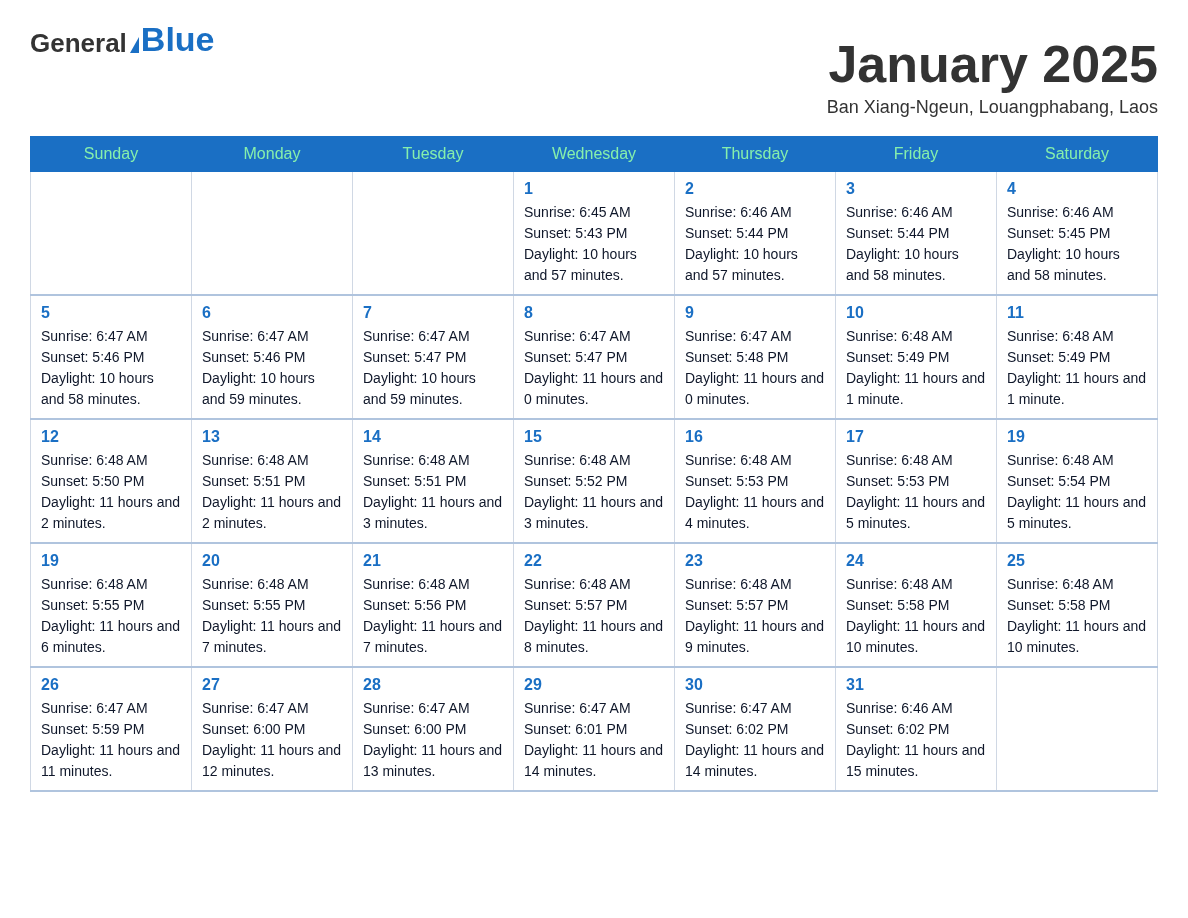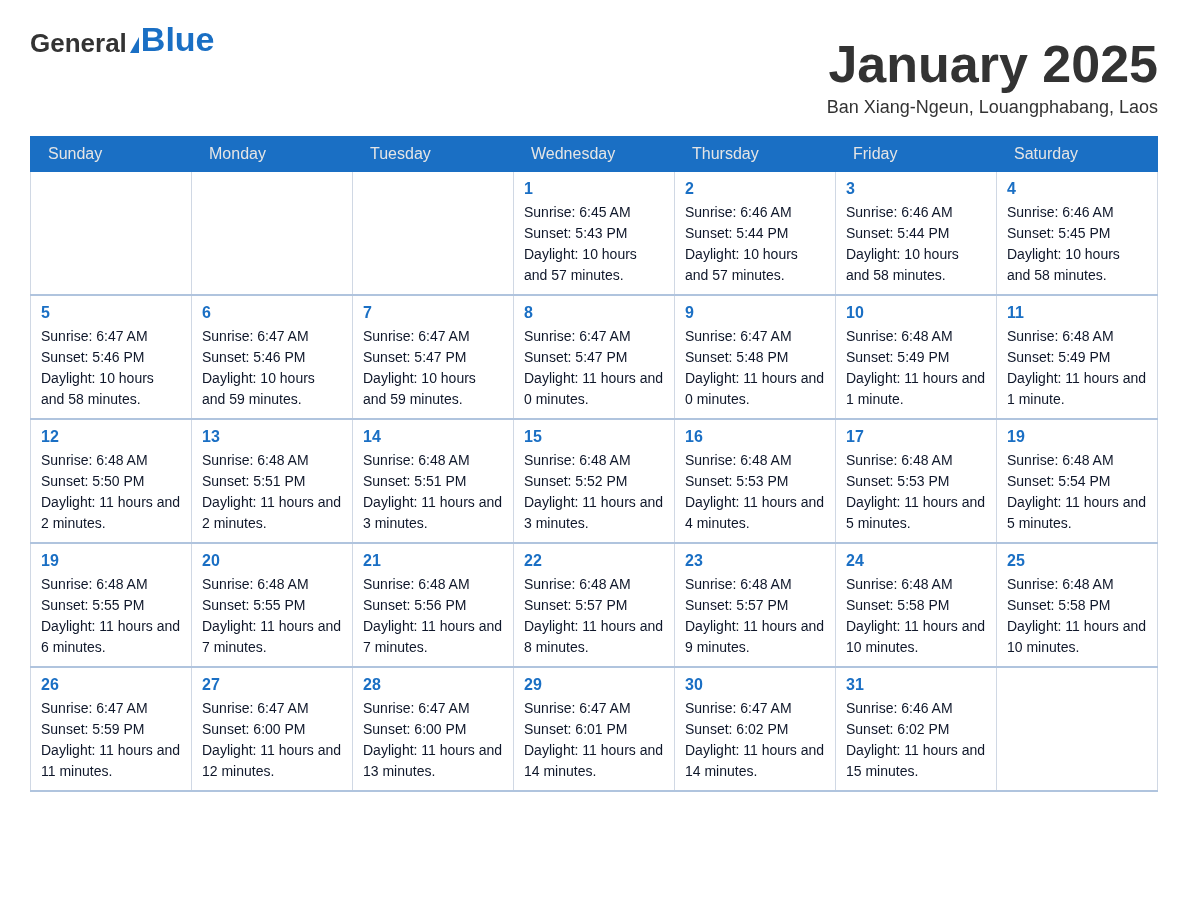--- a/index.html
+++ b/index.html
@@ -37,25 +37,25 @@
       margin-top: 4px;
     }
     .calendar {
       width: 100%;
       border-collapse: collapse;
     }
     .calendar thead tr {
       background-color: #1a6fc4;
     }
     .calendar thead th {
-      color: #e5e5e5;
+      color: #86efac;
       font-size: 16px;
       font-weight: normal;
       padding: 8px 17px;
-      text-align: left;
+      text-align: center;
       border: 1px solid #1a6fc4;
     }
     .calendar tbody tr {
       border-bottom: 2px solid #b0c4de;
     }
     .calendar tbody td {
       vertical-align: top;
       padding: 8px 10px;
       border-left: 1px solid #d0d8e4;
       border-right: 1px solid #d0d8e4;

